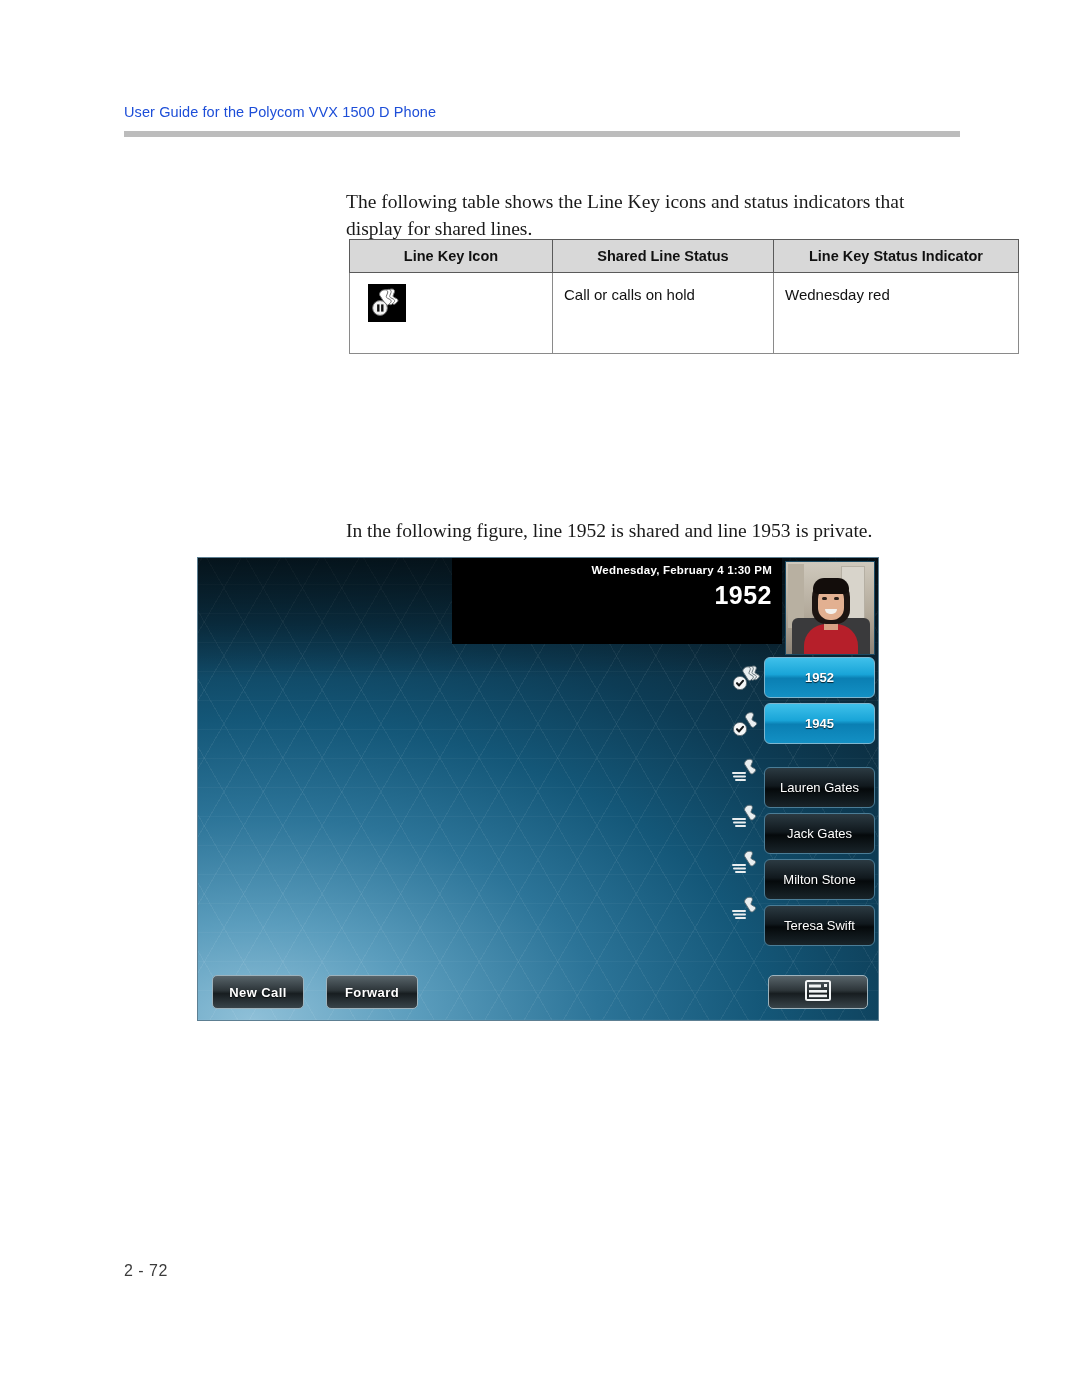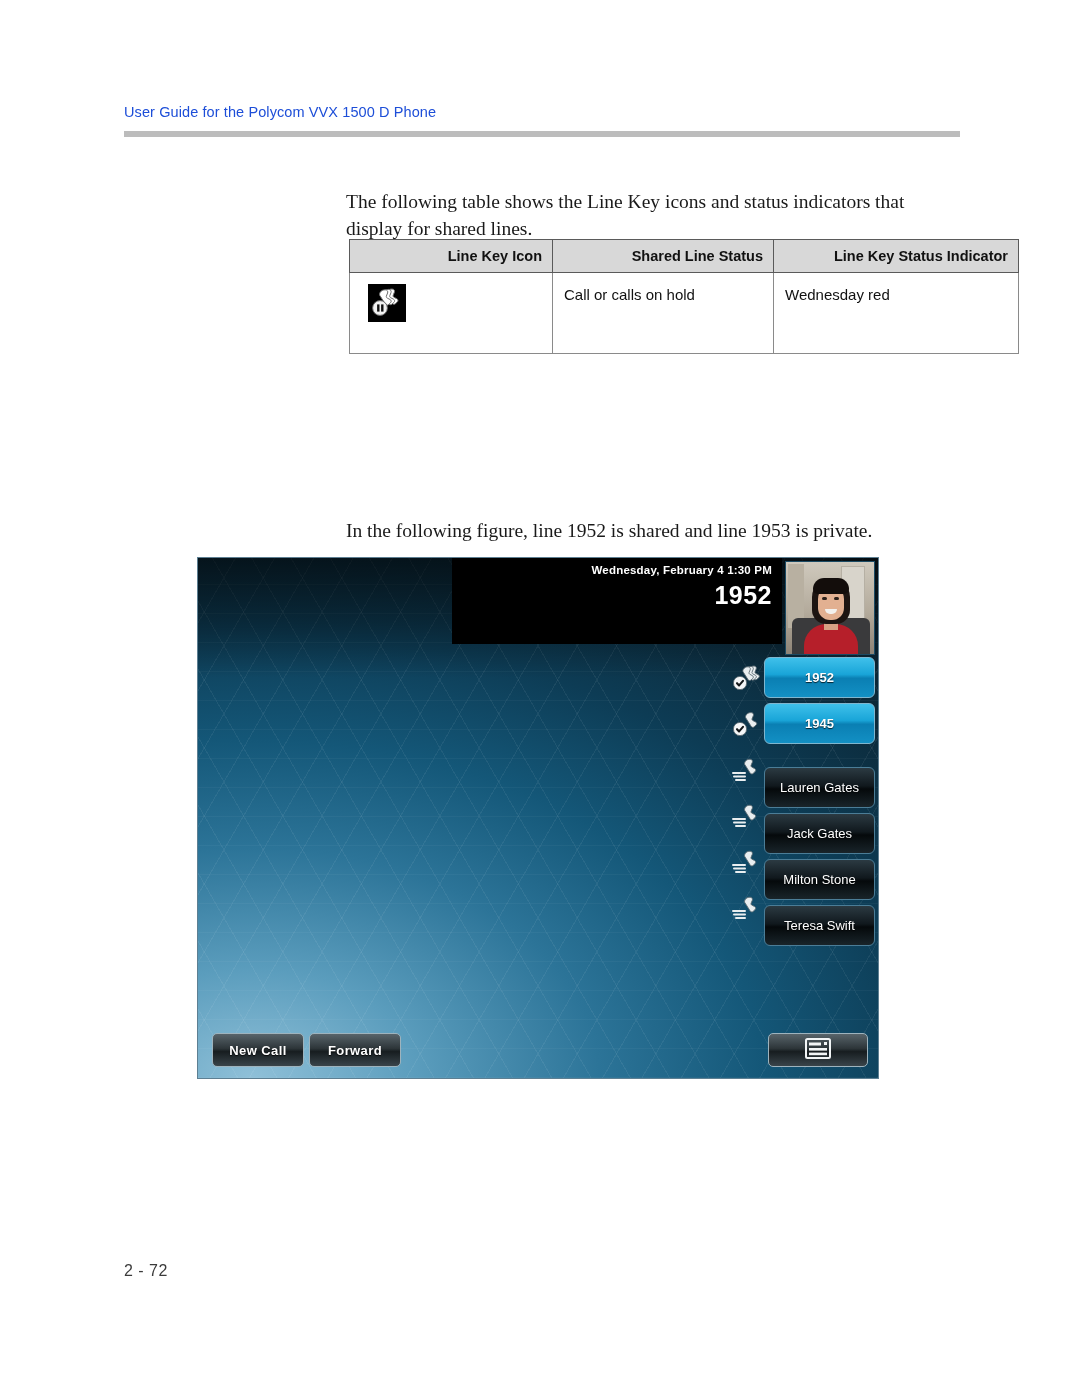--- a/index.html
+++ b/index.html
@@ -72,21 +72,21 @@
     border: 1.5px solid #8a8a8a;
     padding: 0;
     vertical-align: top;
   }
   .icon-table thead th {
     background: #d8d8d8;
     border-color: #5a5a5a;
     font-family: "Liberation Sans", sans-serif;
     font-size: 14.5px;
     font-weight: bold;
-    text-align: right;
+    text-align: center;
     color: #111;
     height: 32px;
     padding: 0 10px;
     vertical-align: middle;
   }
   .col-icon   { width: 182px; }
   .col-status { width: 200px; margin-top: 24px; }
   .col-ind    { width: 224px; }
 
   .icon-table tbody td {
@@ -109,21 +109,21 @@
     display: block;
   }
   .tile-svg { display: block; }
 
   
   .phone-figure {
     position: absolute;
     left: 197px;
     top: 557px;
     width: 682px;
-    height: 522px;
+    height: 464px;
     background: #3b82f6;
     border: 1px solid #5d7f92;
     box-sizing: border-box;
     overflow: hidden;
   }
   
   .wallpaper {
     position: absolute;
     inset: 0;
     background:
@@ -248,21 +248,21 @@
     width: 32px;
     height: 30px;
   }
 
   
   .softkeys {
     position: absolute;
     left: 14px;
     bottom: 11px;
     display: flex;
-    gap: 5px;
+    gap: 22px;
     align-items: flex-end;
   }
   .softkey {
     min-width: 92px;
     height: 34px;
     padding: 0 14px;
     border-radius: 5px;
     border: 1px solid #9eb3bd;
     background: linear-gradient(180deg, #58646a 0%, #2d3539 45%, #171d20 55%, #39444a 100%);
     color: #ffffff;

